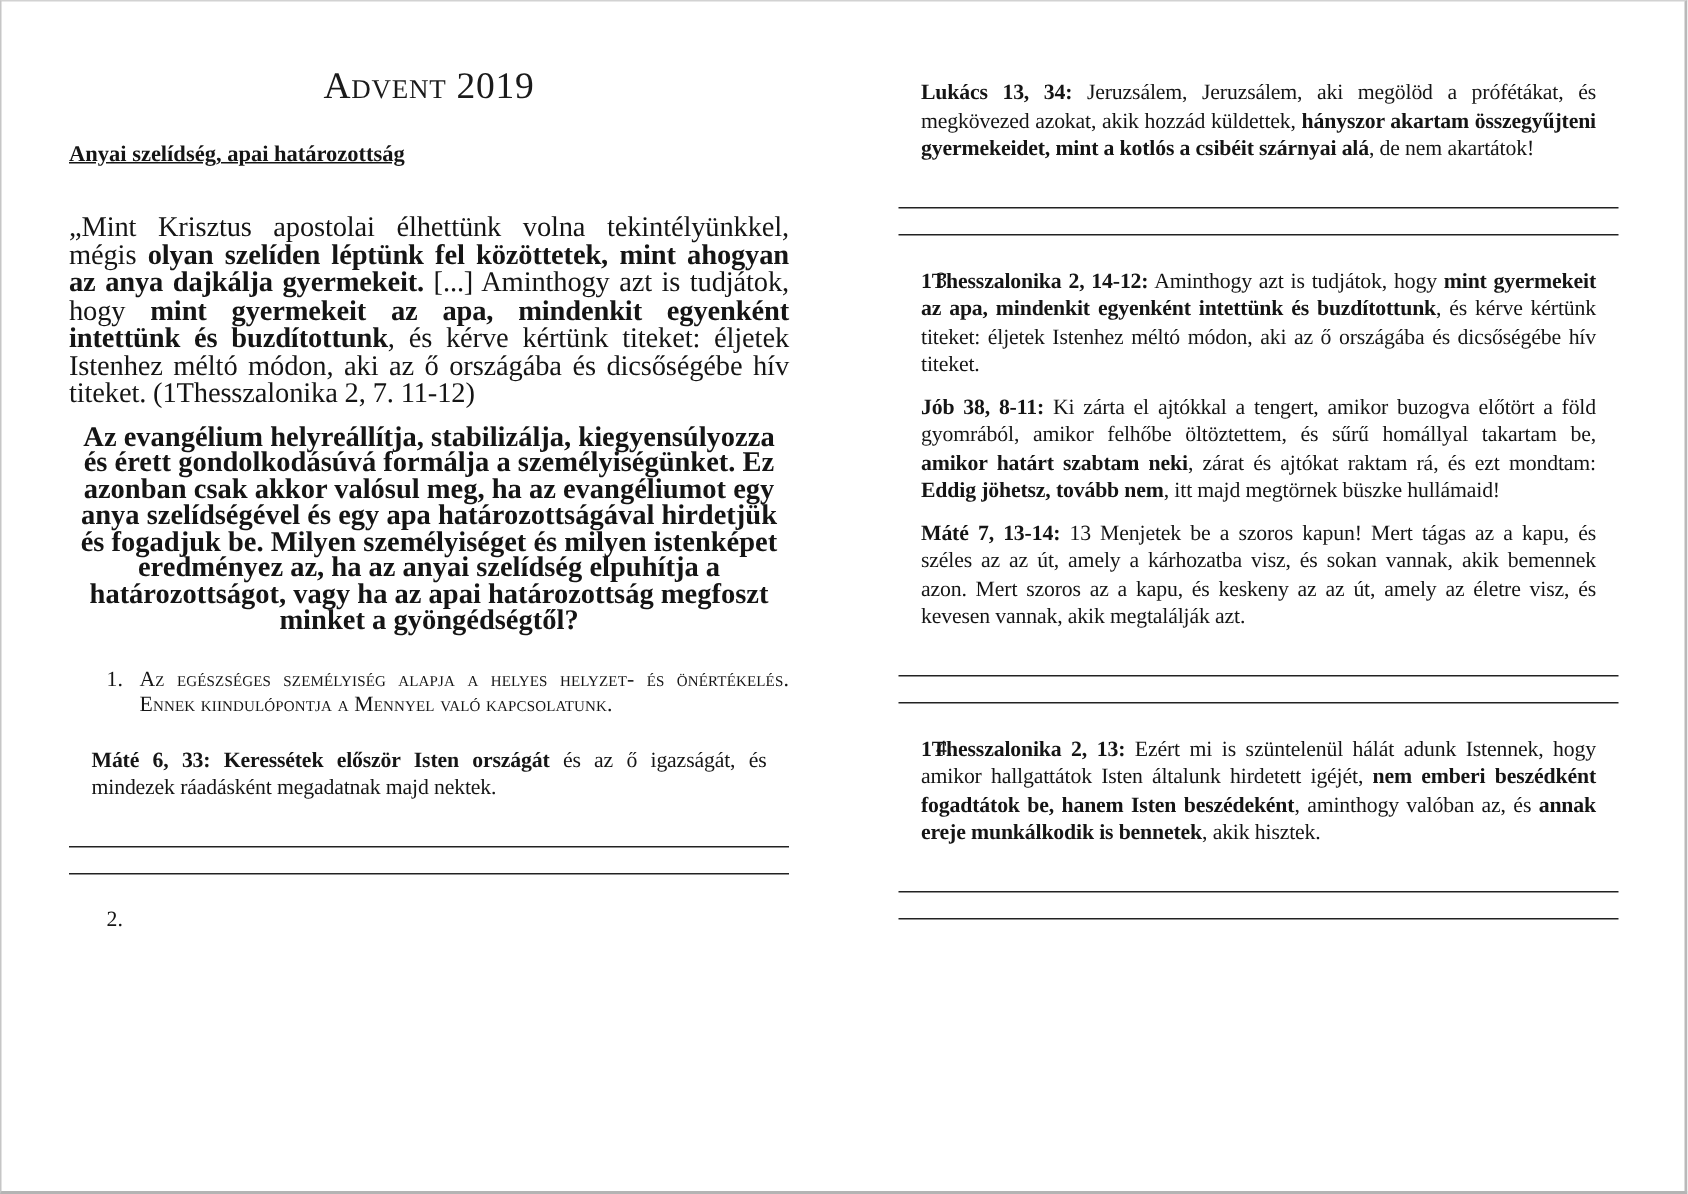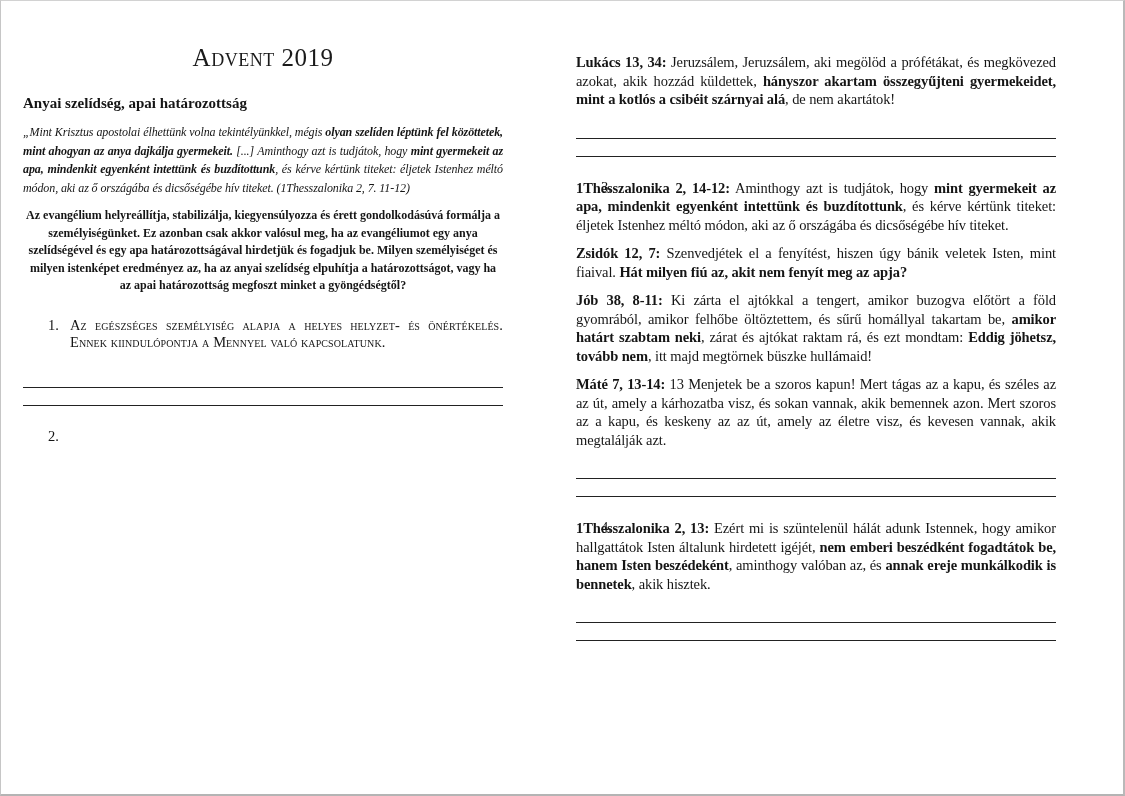--- a/index.html
+++ b/index.html
@@ -15,58 +15,58 @@
     border-top: 1px solid #d2d2d2;
     border-left: 1px solid #c6c6c6;
     border-right: 2px solid #b9b9b9;
     border-bottom: 2px solid #b4b4b4;
     overflow: hidden;
     font-family: "Liberation Serif", "DejaVu Serif", serif;
     color: #151515;
   }
   .cols {
     display: flex;
-    padding: 42px 45px 0 22px;
+    padding: 42px 45px 0 45px;
     gap: 73px;
   }
   .col {
     width: 480px;
     flex: 0 0 480px;
   }
   .doc-title {
     text-align: center;
     font-variant: small-caps;
     font-size: 25px;
     line-height: 29px;
     letter-spacing: 0.5px;
     color: #1a1a1a;
   }
   .subtitle {
     margin: 22px 0 0;
     font-weight: bold;
     font-size: 15px;
     line-height: 19px;
+    text-decoration: underline;
   }
   .quote {
-    margin: 10px 0 0;
-    font-style: italic;
+    margin: 30px 0 0;
     text-align: justify;
-    font-size: 12px;
+    font-size: 19px;
     line-height: 18.5px;
     letter-spacing: -0.1px;
   }
   .center-bold {
     margin: 10px 0 0;
     font-weight: bold;
     text-align: center;
-    font-size: 12px;
+    font-size: 19px;
     line-height: 17.5px;
   }
   .para {
-    margin: 10px 0 0;
+    margin: 10px 15px 0;
     text-align: justify;
     font-size: 14.5px;
     line-height: 18.5px;
     letter-spacing: -0.1px;
   }
   .numbered {
     margin: 22px 0 18px;
     position: relative;
     padding-left: 47px;
     font-variant: small-caps;
@@ -95,35 +95,35 @@
 <div class="page">
   <div class="cols">
     <div class="col" id="col-left">
         <div class="doc-title">
           <div>Advent 2019</div>
         </div>
         <div class="subtitle">Anyai szelídség, apai határozottság</div>
         <p class="quote"><span>„Mint Krisztus apostolai élhettünk volna tekintélyünkkel, mégis </span><span class="b">olyan szelíden léptünk fel közöttetek, mint ahogyan az anya dajkálja gyermekeit.</span><span> [...] Aminthogy azt is tudjátok, hogy </span><span class="b">mint gyermekeit az apa, mindenkit egyenként intettünk és buzdítottunk</span><span>, és kérve kértünk titeket: éljetek Istenhez méltó módon, aki az ő országába és dicsőségébe hív titeket. (1Thesszalonika 2, 7. 11-12)</span></p>
         <p class="center-bold">Az evangélium helyreállítja, stabilizálja, kiegyensúlyozza és érett gondolkodásúvá formálja a személyiségünket. Ez azonban csak akkor valósul meg, ha az evangéliumot egy anya szelídségével és egy apa határozottságával hirdetjük és fogadjuk be. Milyen személyiséget és milyen istenképet eredményez az, ha az anyai szelídség elpuhítja a határozottságot, vagy ha az apai határozottság megfoszt minket a gyöngédségtől?</p>
         <div class="numbered"><span class="num">1.</span><span>Az egészséges személyiség alapja a helyes helyzet- és önértékelés. Ennek kiindulópontja a Mennyel való kapcsolatunk.</span></div>
+        <p class="para"><span class="b">Máté 6, 33: Keressétek először Isten országát</span><span> és az ő igazságát, és mindezek ráadásként megadatnak majd nektek.</span></p>
         <div class="lines">
           <div class="write-line"></div>
           <div class="write-line"></div>
         </div>
         <div class="numbered"><span class="num">2.</span></div>
       </div>
     <div class="col" id="col-right">
         <p class="para"><span class="b">Lukács 13, 34:</span><span> Jeruzsálem, Jeruzsálem, aki megölöd a prófétákat, és megkövezed azokat, akik hozzád küldettek, </span><span class="b">hányszor akartam összegyűjteni gyermekeidet, mint a kotlós a csibéit szárnyai alá</span><span>, de nem akartátok!</span></p>
         <div class="lines">
           <div class="write-line"></div>
           <div class="write-line"></div>
         </div>
         <div class="numbered"><span class="num">3.</span></div>
         <p class="para"><span class="b">1Thesszalonika 2, 14-12:</span><span> Aminthogy azt is tudjátok, hogy </span><span class="b">mint gyermekeit az apa, mindenkit egyenként intettünk és buzdítottunk</span><span>, és kérve kértünk titeket: éljetek Istenhez méltó módon, aki az ő országába és dicsőségébe hív titeket.</span></p>
-        <p class="para"><span class="b">Zsidók 12, 7:</span><span> Szenvedjétek el a fenyítést, hiszen úgy bánik veletek Isten, mint fiaival. </span><span class="b">Hát milyen fiú az, akit nem fenyít meg az apja?</span></p>
         <p class="para"><span class="b">Jób 38, 8-11:</span><span> Ki zárta el ajtókkal a tengert, amikor buzogva előtört a föld gyomrából, amikor felhőbe öltöztettem, és sűrű homállyal takartam be, </span><span class="b">amikor határt szabtam neki</span><span>, zárat és ajtókat raktam rá, és ezt mondtam: </span><span class="b">Eddig jöhetsz, tovább nem</span><span>, itt majd megtörnek büszke hullámaid!</span></p>
         <p class="para"><span class="b">Máté 7, 13-14:</span><span> 13 Menjetek be a szoros kapun! Mert tágas az a kapu, és széles az az út, amely a kárhozatba visz, és sokan vannak, akik bemennek azon. Mert szoros az a kapu, és keskeny az az út, amely az életre visz, és kevesen vannak, akik megtalálják azt.</span></p>
         <div class="lines">
           <div class="write-line"></div>
           <div class="write-line"></div>
         </div>
         <div class="numbered"><span class="num">4.</span></div>
         <p class="para"><span class="b">1Thesszalonika 2, 13:</span><span> Ezért mi is szüntelenül hálát adunk Istennek, hogy amikor hallgattátok Isten általunk hirdetett igéjét, </span><span class="b">nem emberi beszédként fogadtátok be, hanem Isten beszédeként</span><span>, aminthogy valóban az, és </span><span class="b">annak ereje munkálkodik is bennetek</span><span>, akik hisztek.</span></p>
         <div class="lines">
           <div class="write-line"></div>

